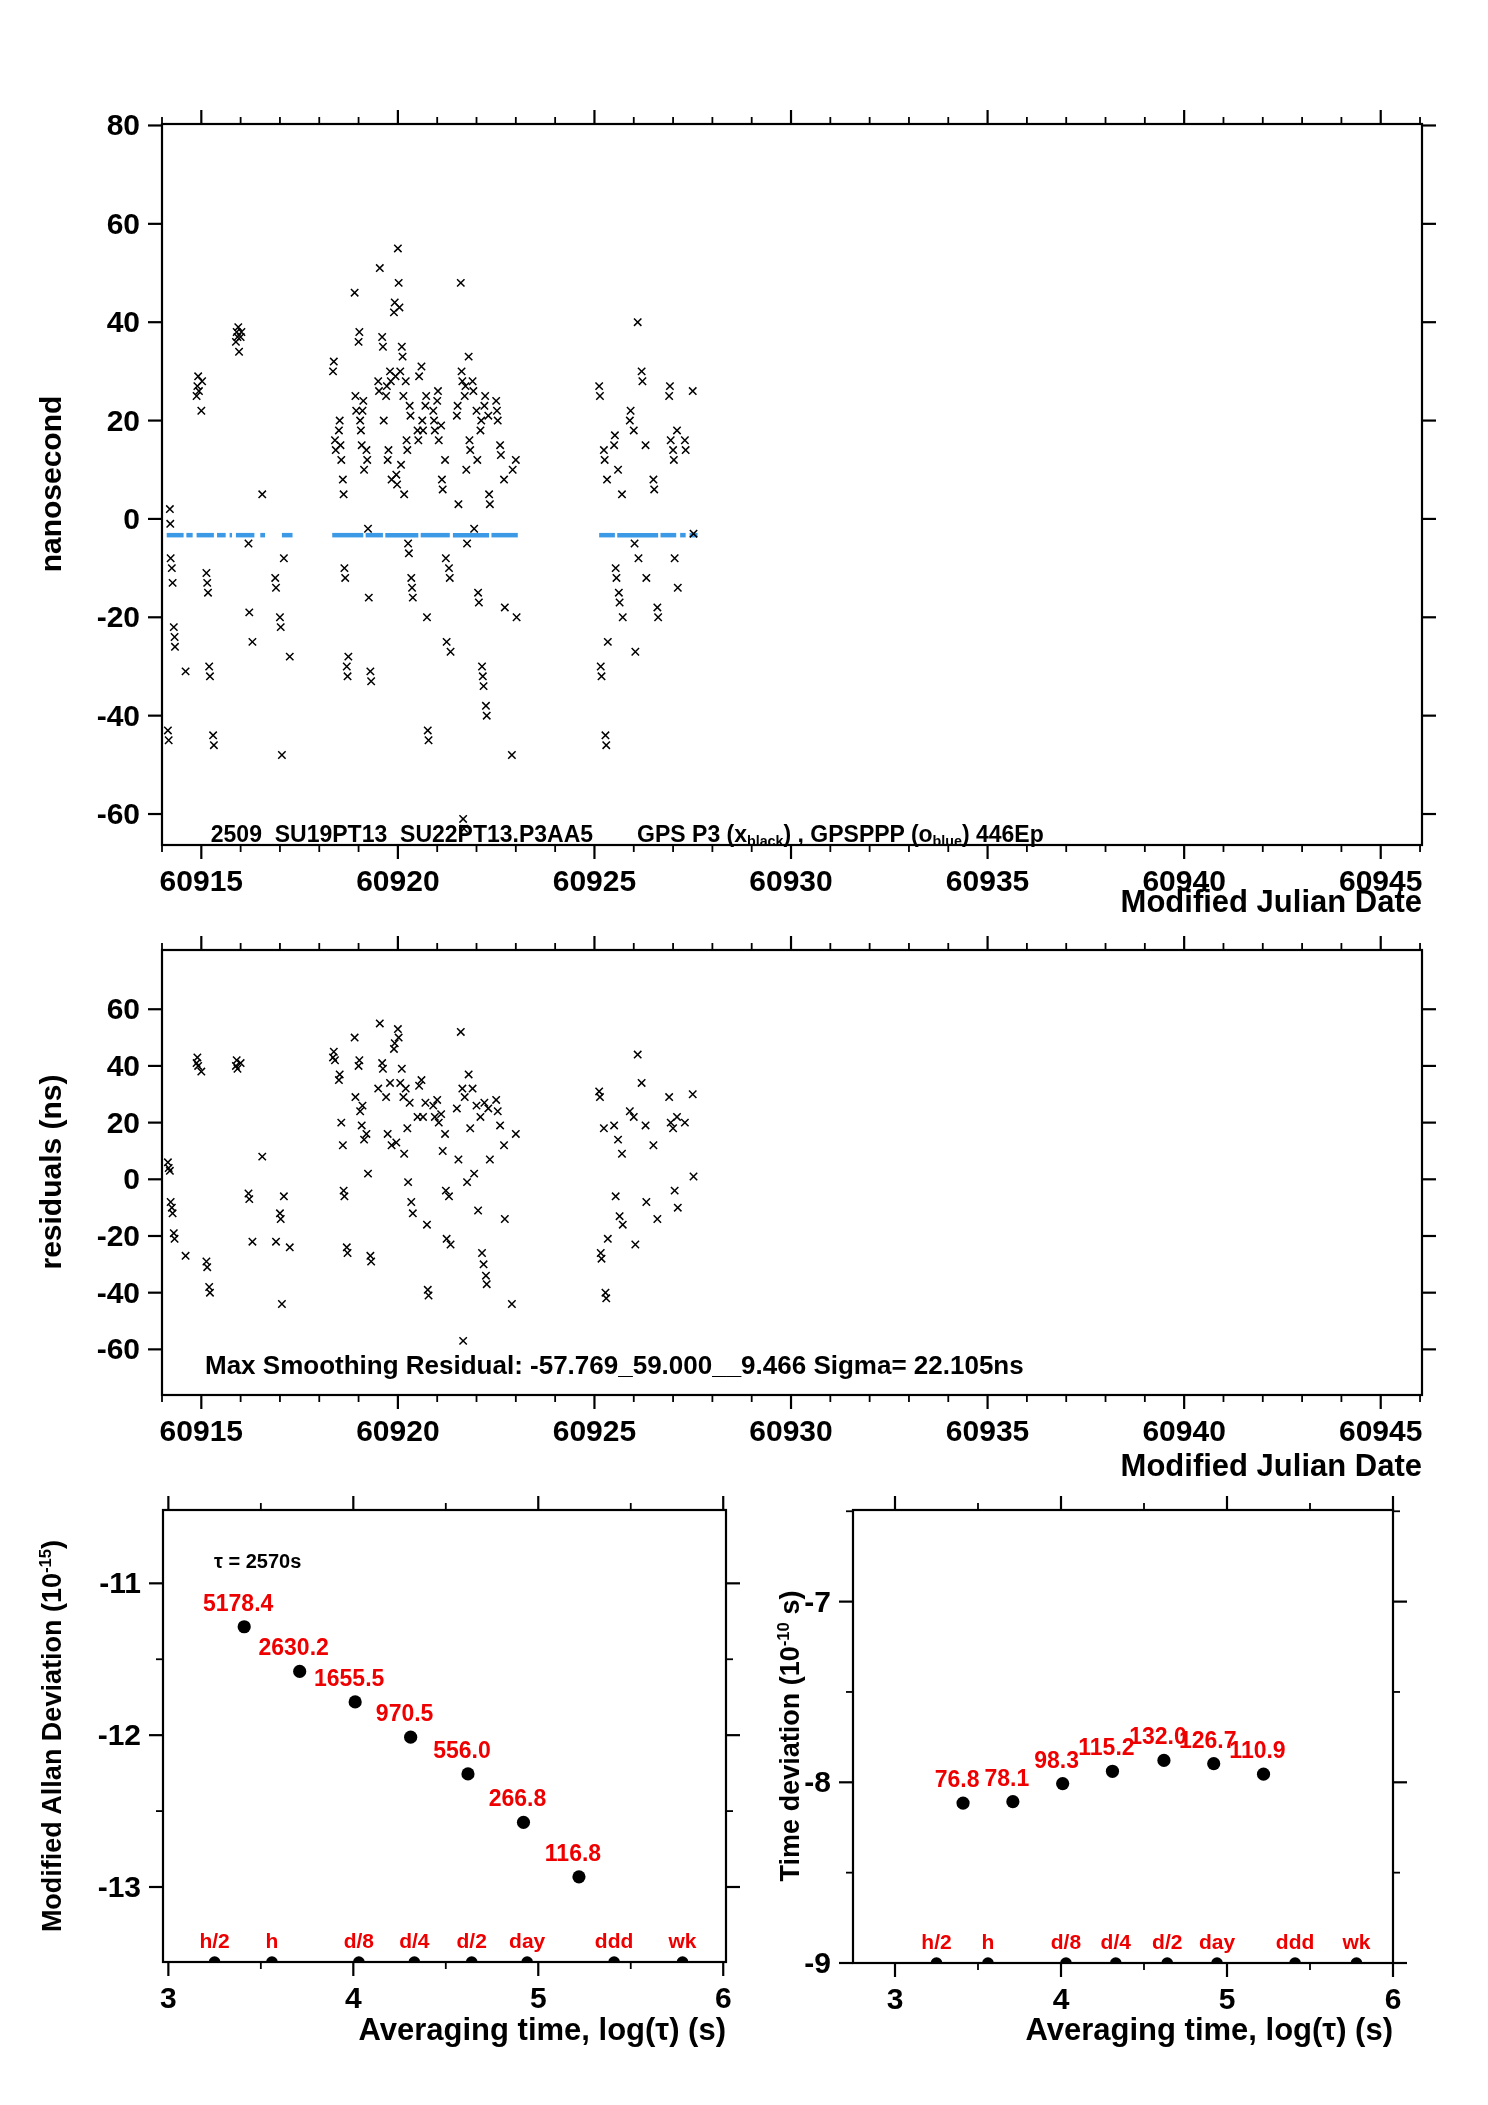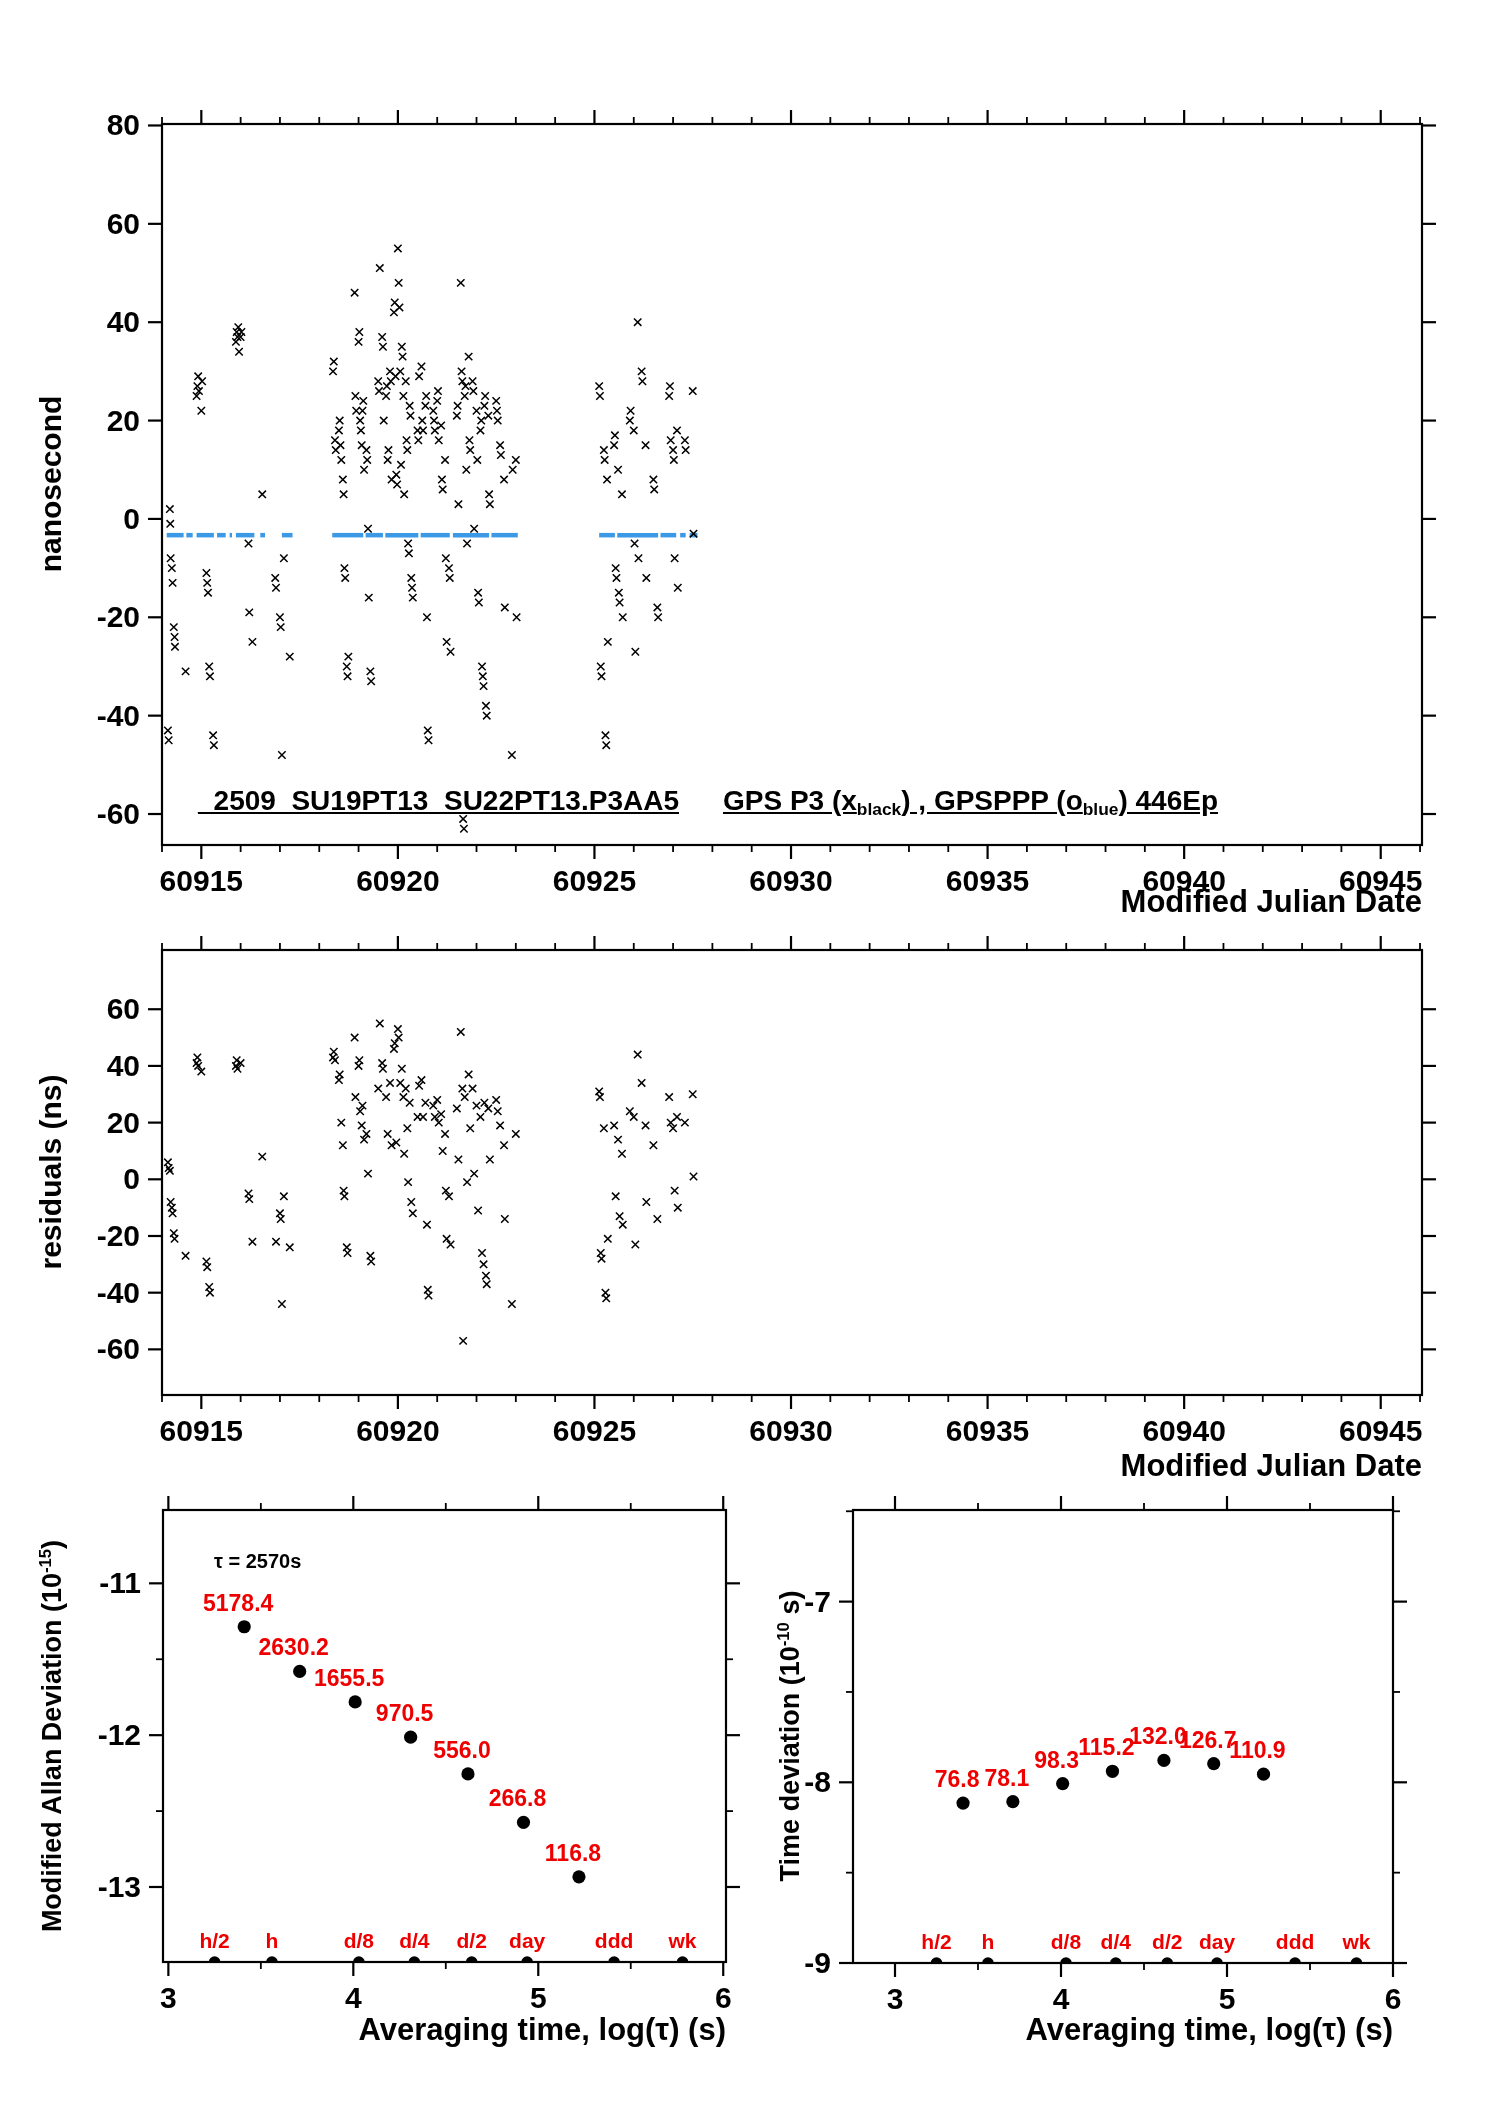--- a/index.html
+++ b/index.html
@@ -761,26 +761,27 @@
         <text x="831" y="1973" fill="#000000" font-size="30" font-weight="bold" text-anchor="end" font-family="&quot;Liberation Sans&quot;,&quot;DejaVu Sans&quot;,sans-serif">-9</text>
         <line x1="853" y1="1511.2648583964897" x2="846" y2="1511.2648583964897" stroke="#000000" stroke-width="1.8"></line>
         <line x1="1393" y1="1511.2648583964897" x2="1400" y2="1511.2648583964897" stroke="#000000" stroke-width="1.8"></line>
         <line x1="853" y1="1691.9589150378938" x2="846" y2="1691.9589150378938" stroke="#000000" stroke-width="1.8"></line>
         <line x1="1393" y1="1691.9589150378938" x2="1400" y2="1691.9589150378938" stroke="#000000" stroke-width="1.8"></line>
         <line x1="853" y1="1872.652971679298" x2="846" y2="1872.652971679298" stroke="#000000" stroke-width="1.8"></line>
         <line x1="1393" y1="1872.652971679298" x2="1400" y2="1872.652971679298" stroke="#000000" stroke-width="1.8"></line>
       </g>
     </svg>
 
-  <div class="overlay" style="left:198px;top:785px;font-size:28px;text-decoration:underline;">
+  <div class="overlay" style="left:198px;top:821px;font-size:23px;text-decoration:underline;">
     <span>_2509_SU19PT13_SU22PT13.P3AA5</span><span class="gap"></span><span>GPS P3 (x</span><sub>black</sub><span>) ,  GPSPPP (o</span><sub>blue</sub><span>)  446Ep</span>
   </div>
   <div class="overlay ctr" style="left:162px;top:884px;width:1260px;font-size:31px;">Modified Julian Date</div>
   <div class="overlay rot" style="left:51px;top:484px;font-size:30px;">nanosecond</div>
 
+  <div class="overlay" style="left:205px;top:1350px;font-size:26px;">Max Smoothing Residual: -57.769_59.000__9.466  Sigma= 22.105ns</div>
   <div class="overlay ctr" style="left:162px;top:1448px;width:1260px;font-size:31px;">Modified Julian Date</div>
   <div class="overlay rot" style="left:51px;top:1172px;font-size:30px;">residuals (ns)</div>
 
   <div class="overlay" style="left:214px;top:1550px;font-size:20px;">τ = 2570s</div>
   <div class="overlay ctr" style="left:163px;top:2012px;width:563px;font-size:31px;">Averaging time, log(τ) (s)</div>
   <div class="overlay rot" style="left:52px;top:1736px;font-size:27px;"><span>Modified Allan Deviation (10</span><sup>-15</sup><span>)</span></div>
 
   <div class="overlay ctr" style="left:853px;top:2012px;width:540px;font-size:31px;">Averaging time, log(τ) (s)</div>
   <div class="overlay rot" style="left:790px;top:1736px;font-size:27px;"><span>Time deviation (10</span><sup>-10</sup><span> s)</span></div>
 </div>

